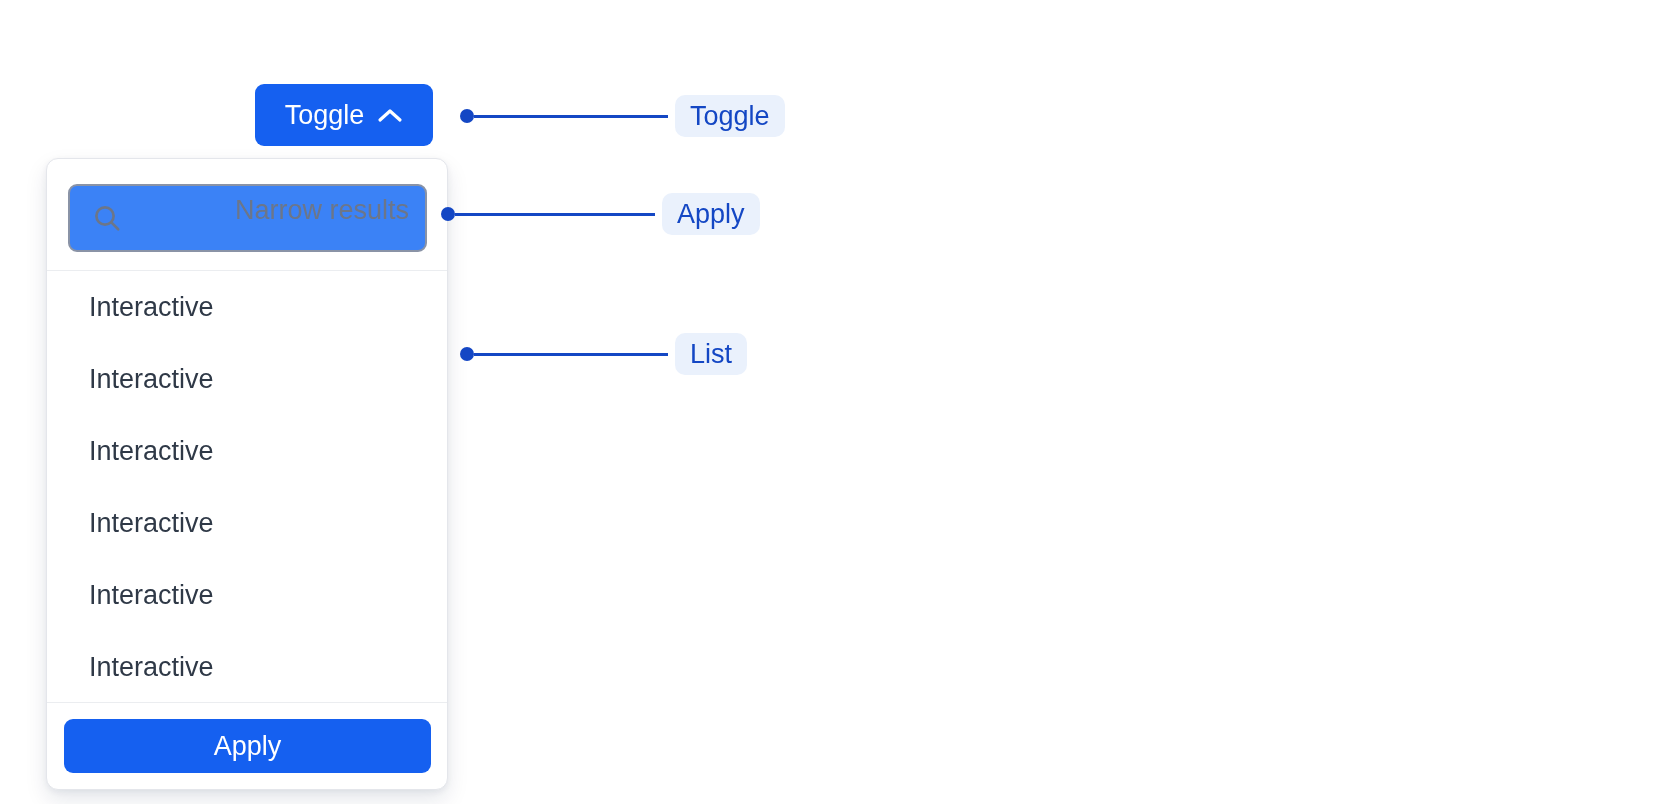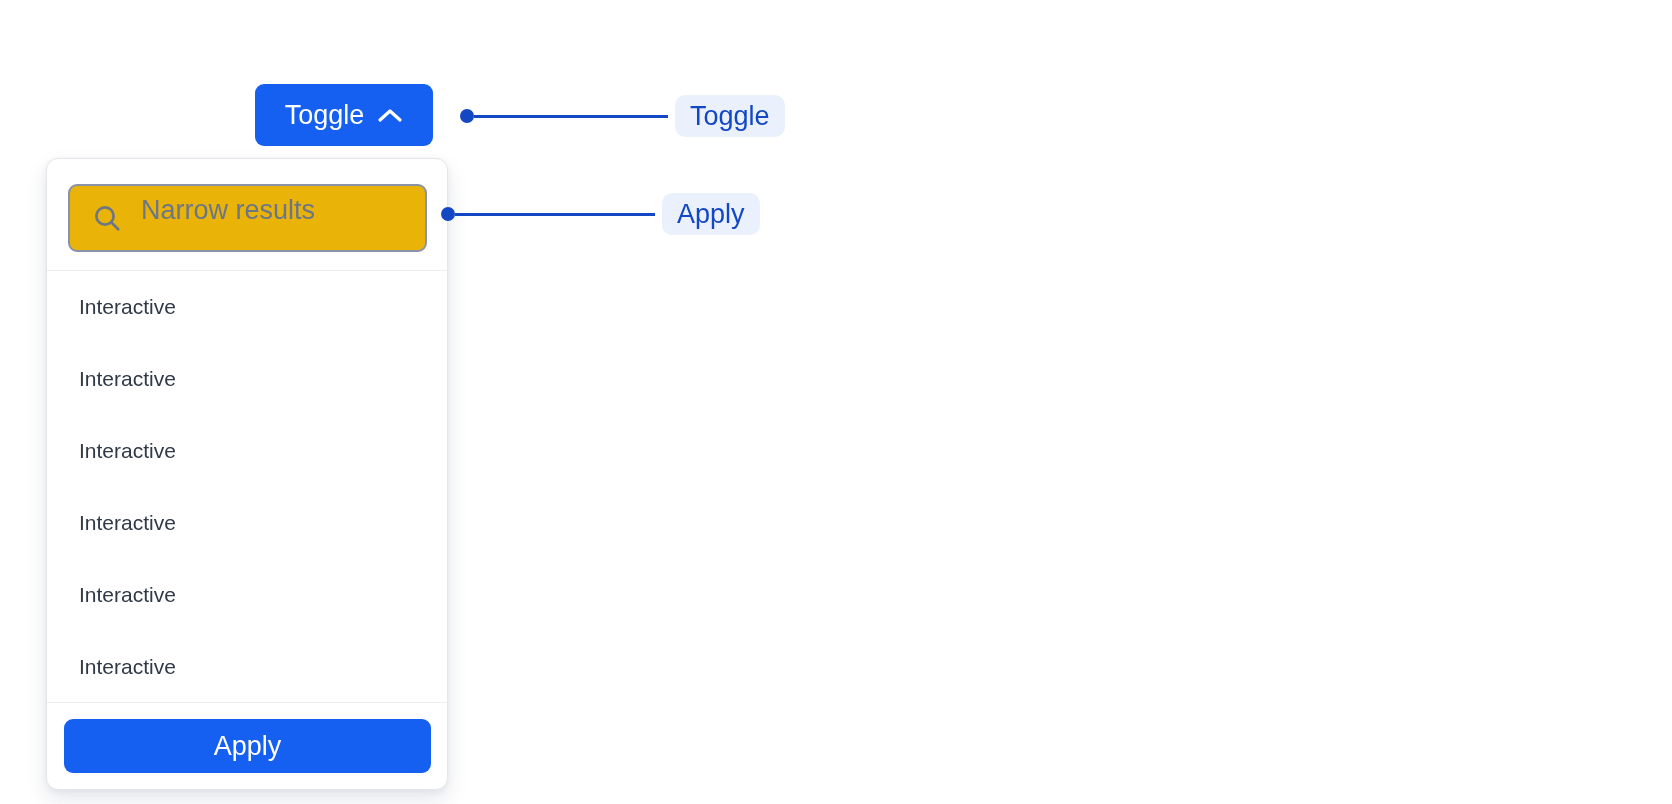--- a/index.html
+++ b/index.html
@@ -58,35 +58,35 @@
     position:absolute;left:24px;top:50%;transform:translateY(-50%);
     width:30px;height:30px;pointer-events:none;
   }
   .search-input{
     width:100%;height:100%;
     border:2px solid var(--input-border);
     border-radius:9px;
     padding:0 16px 16px 71px;
     font-size:27px;color:#2F3947;
     font-family:"Liberation Sans", sans-serif;
-    outline:none;background:#eab308;
+    outline:none;background:#3b82f6;text-align:right;
   }
   .search-input::placeholder{color:var(--placeholder-text);opacity:1;}
 
   .list{
     flex:1;
     display:flex;flex-direction:column;
     border-bottom:1px solid var(--divider);
     overflow:hidden;
   }
   .list-item{
     height:72px;flex:0 0 72px;
     display:flex;align-items:center;
-    padding-left:32px;
-    font-size:21px;color:var(--list-text);
+    padding-left:42px;
+    font-size:27px;color:var(--list-text);
     cursor:pointer;
   }
 
   .panel-footer{
     padding:16px 16px 16px 17px;
   }
   .apply-btn{
     width:100%;height:54px;
     background:var(--button-blue);
     color:#ffffff;font-size:27px;font-weight:500;
@@ -179,15 +179,20 @@
     <span class="line"></span>
     <span class="pill">Toggle</span>
   </div>
 
   <div class="annotation ann-header">
     <span class="dot"></span>
     <span class="line"></span>
     <span class="pill">Apply</span>
   </div>
 
+  <div class="annotation ann-list">
+    <span class="dot"></span>
+    <span class="line"></span>
+    <span class="pill">List</span>
+  </div>
 
 
 </div>
 
 </body></html>

